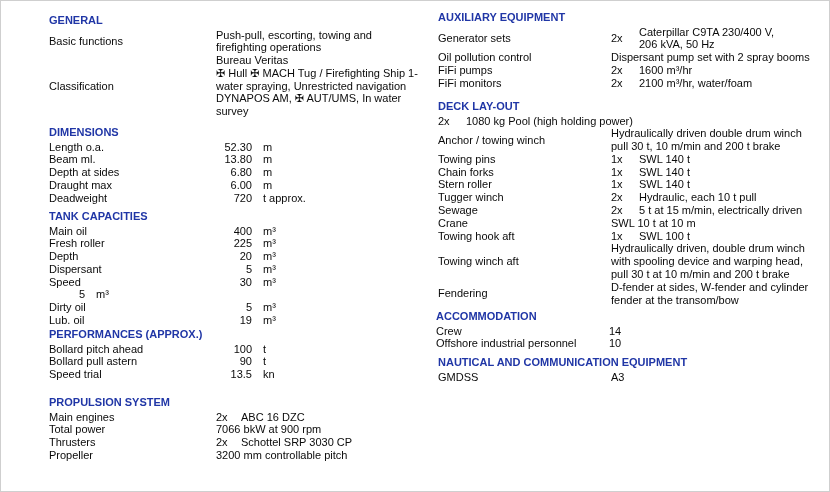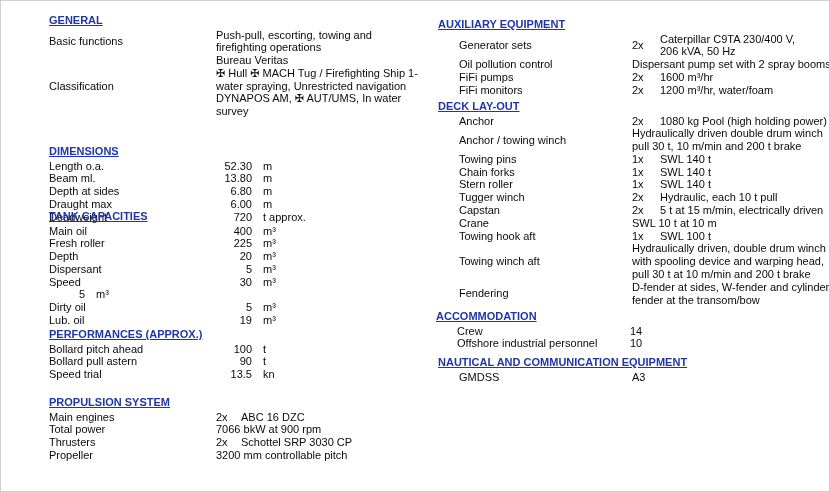--- a/index.html
+++ b/index.html
@@ -12,30 +12,29 @@
     font-family:"Liberation Sans","DejaVu Sans",sans-serif;
     font-size:11px;
     line-height:12.8px;
     color:var(--text,#0a0a0a);
     overflow:hidden;
   }
   .section{position:absolute;}
   .sec-title{
     color:var(--heading,#2036a6);
     font-weight:bold;
-    text-decoration:underline;
     font-size:11px;
     line-height:13.5px;
     margin:0 0 1px 0;
     white-space:pre;
   }
   .row{display:flex;align-items:center;}
   .lbl{flex:none;white-space:pre;}
   .col-left .lbl{width:167px;}
-  .col-right .lbl{width:173px;margin-left:21px;}
+  .col-right .lbl{width:173px;}
   .pfx{flex:none;white-space:pre;}
   .col-left .pfx{width:25px;}
   .col-right .pfx{width:28px;}
   .num{flex:none;width:36px;text-align:right;white-space:pre;}
   .unit{margin-left:11px;white-space:pre;}
   .val{white-space:pre;}
 </style>
 </head>
 <body>
 
@@ -53,21 +52,21 @@
       <div class="row">
         <div class="lbl">Classification</div>
         <div class="val">Bureau Veritas
 ✠ Hull ✠ MACH Tug / Firefighting Ship 1-
 water spraying, Unrestricted navigation
 DYNAPOS AM, ✠ AUT/UMS, In water
 survey</div>
       </div>
     </div>
 
-    <div class="section" style="left:48px;top:125px;width:382px;margin-top:19px;">
+    <div class="section" style="left:48px;top:125px;width:382px;">
       <div class="sec-title">DIMENSIONS</div>
       <div class="row">
         <div class="lbl">Length o.a.</div>
         <div class="num">52.30</div>
         <div class="unit">m</div>
       </div>
       <div class="row">
         <div class="lbl">Beam ml.</div>
         <div class="num">13.80</div>
         <div class="unit">m</div>
@@ -170,48 +169,47 @@
       <div class="row">
         <div class="lbl">Propeller</div>
         <div class="val">3200 mm controllable pitch</div>
       </div>
     </div>
 
   </div>
 
   <div class="col-right">
 
-    <div class="section" style="left:437px;top:17px;width:390px;">
+    <div class="section" style="left:437px;top:10px;width:390px;">
       <div class="sec-title">AUXILIARY EQUIPMENT</div>
       <div class="row">
         <div class="lbl">Generator sets</div>
         <div class="pfx">2x</div>
         <div class="val">Caterpillar C9TA 230/400 V,
 206 kVA, 50 Hz</div>
       </div>
       <div class="row">
         <div class="lbl">Oil pollution control</div>
         <div class="val">Dispersant pump set with 2 spray booms</div>
       </div>
       <div class="row">
         <div class="lbl">FiFi pumps</div>
         <div class="pfx">2x</div>
         <div class="val">1600 m³/hr</div>
       </div>
       <div class="row">
         <div class="lbl">FiFi monitors</div>
         <div class="pfx">2x</div>
-        <div class="val">1200 m³/hr, water/foam</div>
+        <div class="val">2100 m³/hr, water/foam</div>
       </div>
     </div>
 
     <div class="section" style="left:437px;top:99px;width:390px;">
       <div class="sec-title">DECK LAY-OUT</div>
       <div class="row">
-        <div class="lbl">Anchor</div>
         <div class="pfx">2x</div>
         <div class="val">1080 kg Pool (high holding power)</div>
       </div>
       <div class="row">
         <div class="lbl">Anchor / towing winch</div>
         <div class="val">Hydraulically driven double drum winch
 pull 30 t, 10 m/min and 200 t brake</div>
       </div>
       <div class="row">
         <div class="lbl">Towing pins</div>
@@ -227,21 +225,21 @@
         <div class="lbl">Stern roller</div>
         <div class="pfx">1x</div>
         <div class="val">SWL 140 t</div>
       </div>
       <div class="row">
         <div class="lbl">Tugger winch</div>
         <div class="pfx">2x</div>
         <div class="val">Hydraulic, each 10 t pull</div>
       </div>
       <div class="row">
-        <div class="lbl">Capstan</div>
+        <div class="lbl">Sewage</div>
         <div class="pfx">2x</div>
         <div class="val">5 t at 15 m/min, electrically driven</div>
       </div>
       <div class="row">
         <div class="lbl">Crane</div>
         <div class="val">SWL 10 t at 10 m</div>
       </div>
       <div class="row">
         <div class="lbl">Towing hook aft</div>
         <div class="pfx">1x</div>

